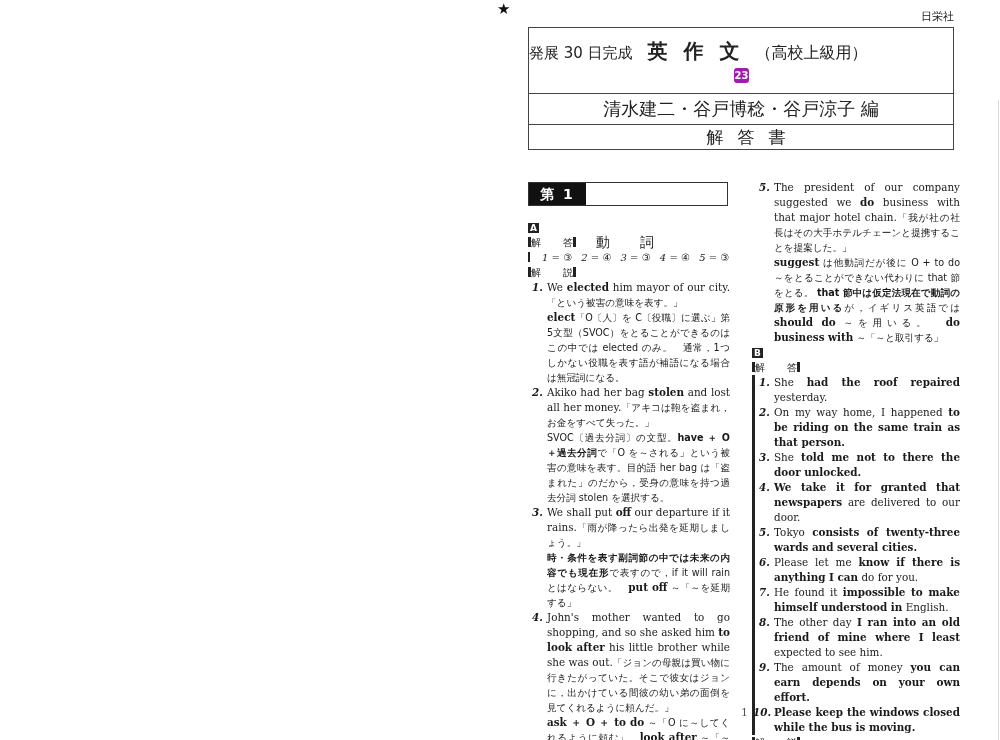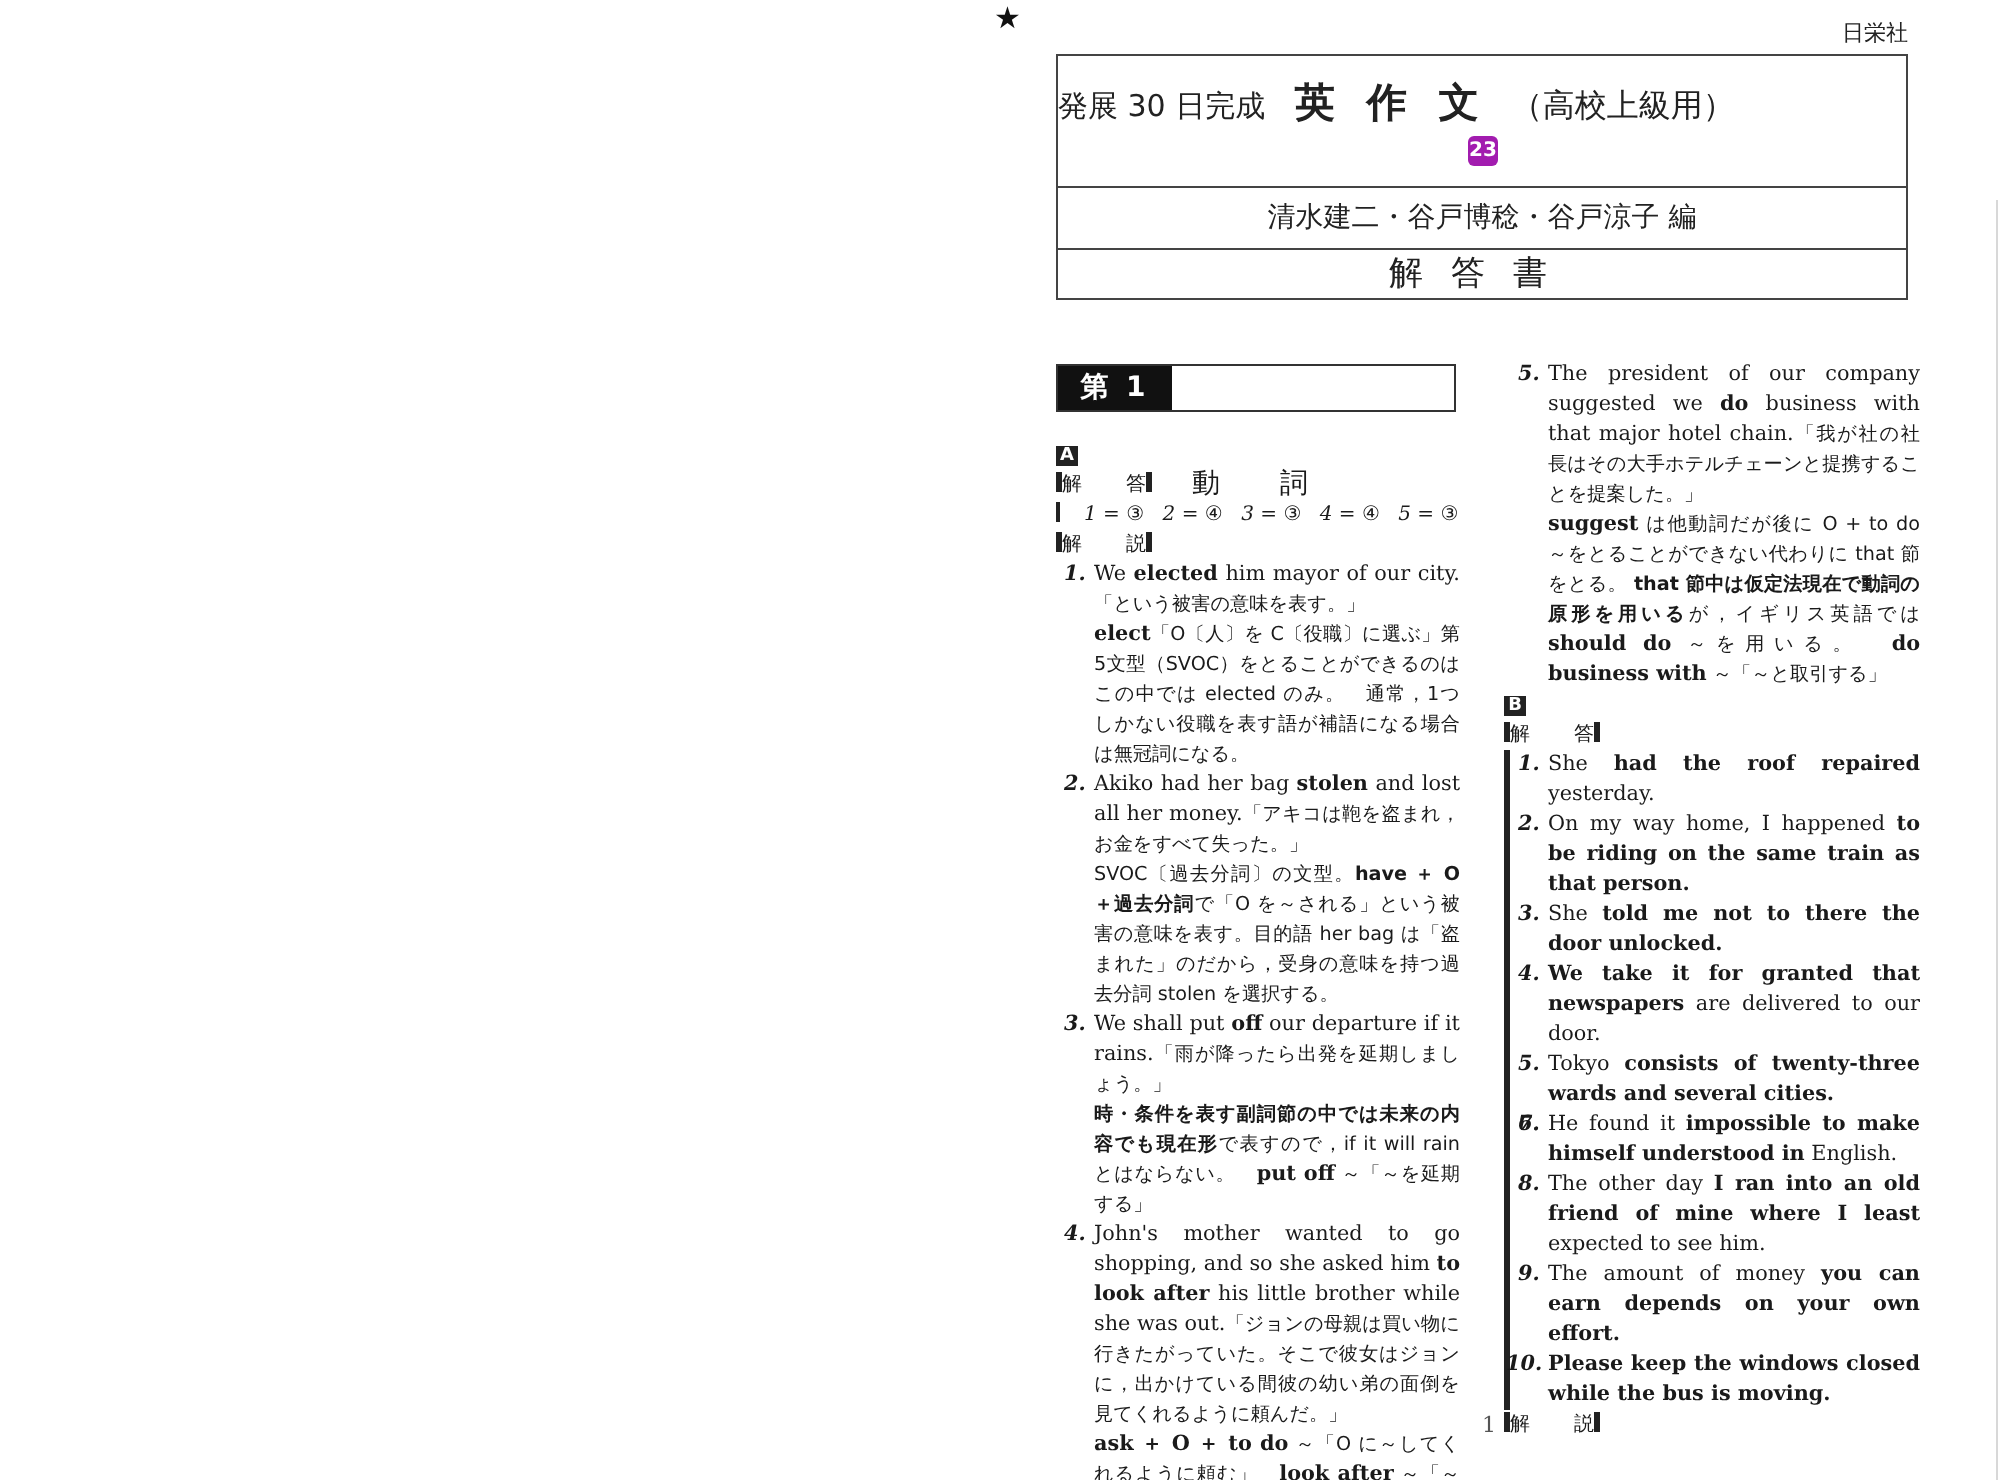--- a/index.html
+++ b/index.html
@@ -11,22 +11,22 @@
   .star { position: absolute; left: 497px; top: 0px; font-size: 15px; color: #111; font-family: "DejaVu Sans", sans-serif; }
   .publisher { position: absolute; left: 921px; top: 9px; font-size: 11px; font-family: Liberation Sans, sans-serif; color: #222; }
   .right-edge { position: absolute; left: 998px; top: 100px; width: 1px; height: 640px; background: #d8d8d8; }
 
   .title-box { position: absolute; left: 528px; top: 27px; width: 426px; height: 123px; border: 1px solid #444; box-sizing: border-box; }
   .title-row1 { position: absolute; left: 0; top: 0; width: 100%; height: 66px; border-bottom: 1px solid #444; box-sizing: border-box; }
   .title-main { position: absolute; top: 10px; width: 100%; text-align: left; font-family: "DejaVu Sans", sans-serif; font-size: 15px; color: #222; white-space: nowrap; }
   .title-main .big { font-size: 20px; letter-spacing: 16px; margin: 0 0 0 10px; font-weight: bold; }
   .title-main .paren { font-size: 16px; }
   .volume-badge { position: absolute; left: 205px; top: 40px; width: 15px; height: 15px; background: #a21caf; color: #fff; font-size: 10px; font-weight: bold; text-align: center; line-height: 15px; border-radius: 3px; font-family: "DejaVu Sans", sans-serif; }
-  .title-row2 { position: absolute; left: 0; top: 66px; width: 100%; height: 31px; border-bottom: 1px solid #444; box-sizing: border-box; text-align: center; line-height: 30px; font-family: "DejaVu Sans", sans-serif; font-size: 14px; color: #222; }
-  .title-row3 { position: absolute; left: 0; top: 97px; width: 100%; height: 25px; text-align: center; line-height: 25px; font-family: "DejaVu Sans", sans-serif; font-size: 17px; letter-spacing: 14px; color: #222; }
+  .title-row2 { position: absolute; left: 0; top: 66px; width: 100%; height: 31px; border-bottom: 1px solid #444; box-sizing: border-box; text-align: center; line-height: 30px; font-family: "DejaVu Sans", sans-serif; font-size: 18px; color: #222; }
+  .title-row3 { position: absolute; left: 12px; top: 97px; width: 100%; height: 25px; text-align: center; line-height: 25px; font-family: "DejaVu Sans", sans-serif; font-size: 17px; letter-spacing: 14px; color: #222; }
 
   .day-header { position: absolute; left: 528px; top: 182px; width: 200px; height: 24px; border: 1px solid #333; box-sizing: border-box; display: flex; }
   .day-label { background: #111; color: #fff; width: 57px; font-family: "DejaVu Sans", sans-serif; font-weight: bold; font-size: 14px; text-align: center; line-height: 22px; letter-spacing: 2px; }
   .day-topic { flex: 1; font-family: "DejaVu Sans", sans-serif; font-size: 14px; line-height: 22px; padding-left: 10px; letter-spacing: 30px; margin-top: 48px; }
 
   .col { position: absolute; font-size: 10.4px; line-height: 15px; }
   .col-left { left: 528px; top: 220px; width: 202px; }
   .col-right { left: 755px; top: 180px; width: 205px; }
 
   .sec-mark { display: inline-block; width: 11px; height: 10px; background: #222; color: #fff; font-family: "DejaVu Sans", sans-serif; font-size: 9px; font-weight: bold; text-align: center; line-height: 10px; margin: 2px 0 1px 0; }
@@ -133,21 +133,21 @@
   <div style="margin-left:-3px;"><span class="sec-mark">B</span></div>
   <div class="label-row" style="margin-left:-3px;">
     <span class="bar"></span><span>解</span><span class="gap"></span><span>答</span><span class="bar"></span>
   </div>
   <div class="b-answers" style="margin-left:-3px;">
     <div class="item" id="b0"><span class="num">1.</span><span class="htm">She <b>had the roof repaired</b> yesterday.</span></div>
     <div class="item"><span class="num">2.</span><span class="htm">On my way home, I happened <b>to be riding on the same train as that person.</b></span></div>
     <div class="item"><span class="num">3.</span><span class="htm">She <b>told me not to there the door unlocked.</b></span></div>
     <div class="item"><span class="num">4.</span><span class="htm"><b>We take it for granted that newspapers</b> are delivered to our door.</span></div>
     <div class="item"><span class="num">5.</span><span class="htm">Tokyo <b>consists of twenty-three wards and several cities.</b></span></div>
-    <div class="item"><span class="num">6.</span></div>
+    <div class="item"><span class="num">6.</span><span class="htm">Please let me <b>know if there is anything I can</b> do for you.</span></div>
     <div class="item"><span class="num">7.</span><span class="htm">He found it <b>impossible to make himself understood in</b> English.</span></div>
     <div class="item"><span class="num">8.</span><span class="htm">The other day <b>I ran into an old friend of mine where I least</b> expected to see him.</span></div>
     <div class="item"><span class="num">9.</span><span class="htm">The amount of money <b>you can earn depends on your own effort.</b></span></div>
     <div class="item"><span class="num wide">10.</span><span class="htm"><b>Please keep the windows closed while the bus is moving.</b></span></div>
   </div>
   <div class="label-row" style="margin-left:-3px;">
     <span class="bar"></span><span>解</span><span class="gap"></span><span>説</span><span class="bar"></span>
   </div>
 
 </div>

